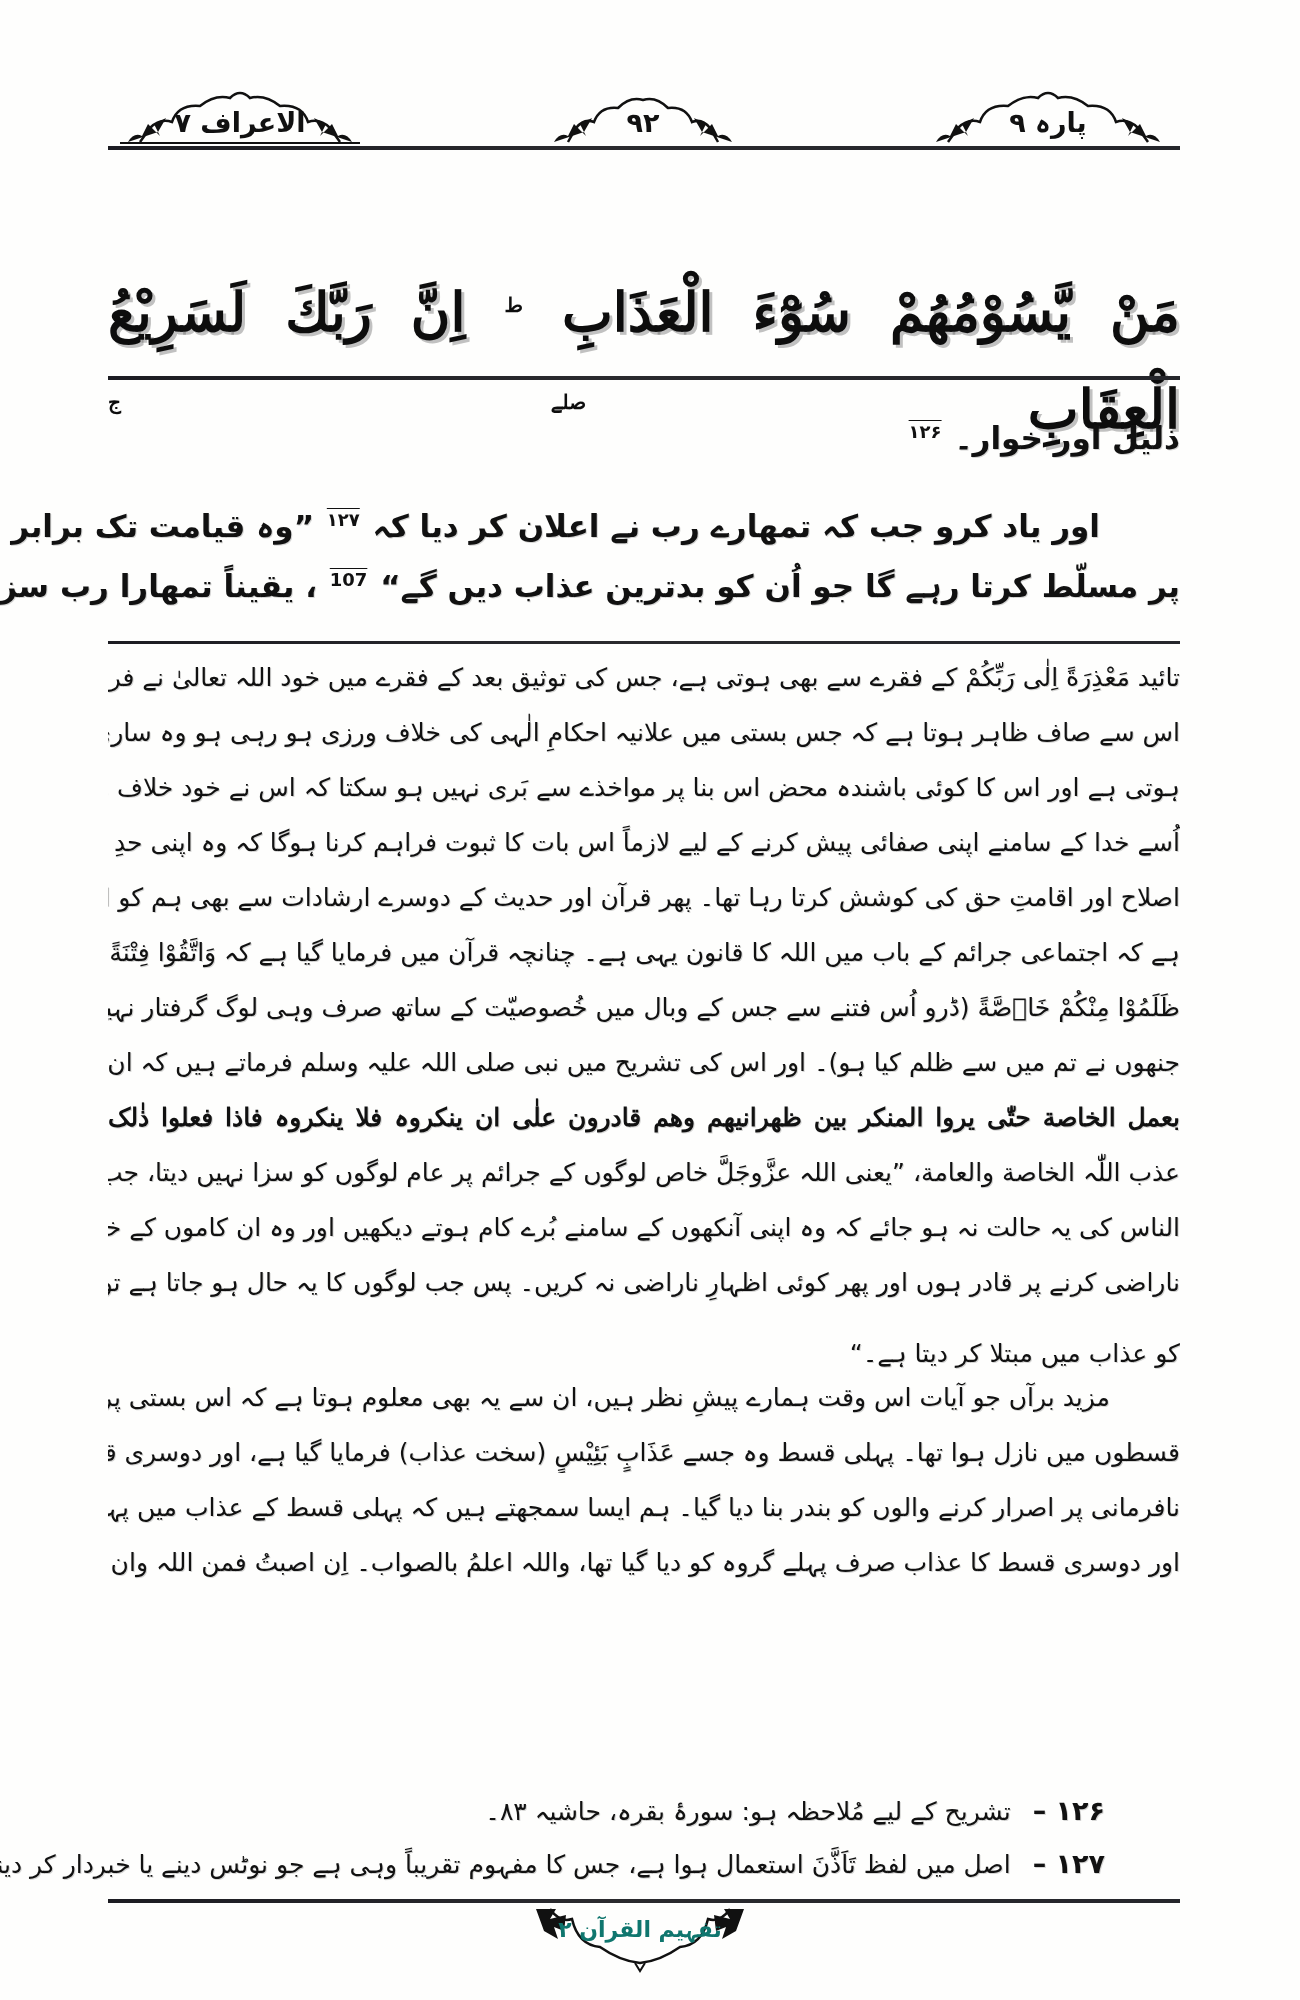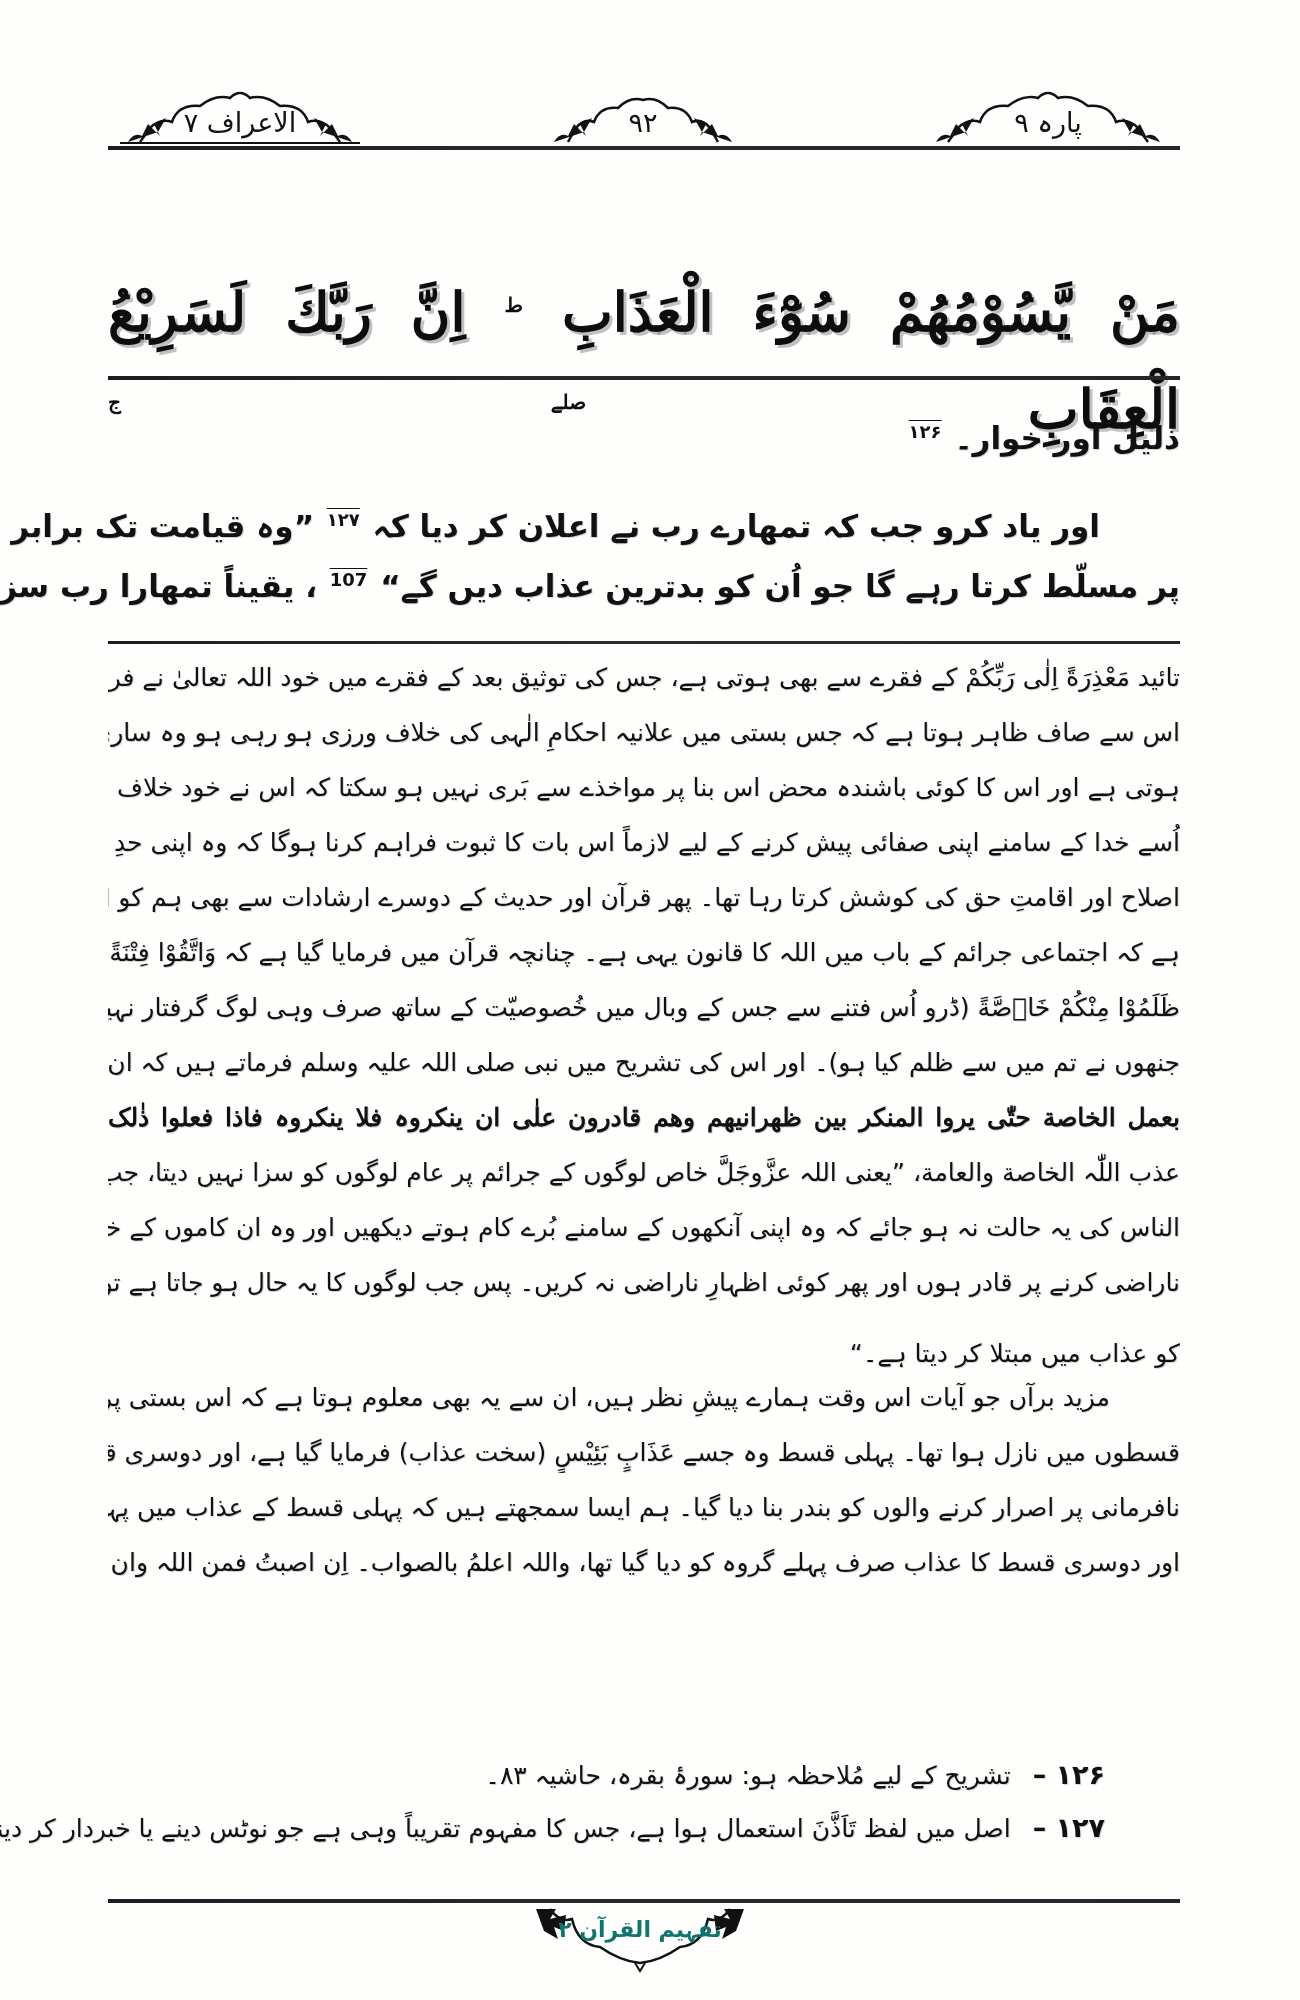--- a/index.html
+++ b/index.html
@@ -37,21 +37,21 @@
       align-items: flex-end;
       justify-content: center;
     }
     .ornament svg { position: absolute; left: 0; top: 0; }
     .ornament .label {
       position: relative;
       z-index: 2;
       direction: rtl;
       font-family: "DejaVu Sans", sans-serif;
       font-size: 27px;
-      font-weight: normal;
+      font-weight: bold;
       color: #111;
       padding-bottom: 6px;
     }
     .orn-left   { left: 12px;  width: 240px; }
     .orn-center { left: 440px; width: 190px; }
     .orn-right  { left: 820px; width: 240px; }
     .rule {
       position: absolute;
       left: 108px;
       width: 1072px;
@@ -141,21 +141,21 @@
       overflow: hidden;
     }
     .c-line.last { text-align-last: right; }
     .c-line.indent { right: 70px; }
     .arabic-inline {
       font-family: "DejaVu Serif", serif;
       font-weight: bold;
     }
 
     
-    .footnotes { top: 1750px; height: 140px; }
+    .footnotes { top: 1786px; height: 140px; }
     .fn-line {
       position: absolute;
       font-size: 25px;
       line-height: 40px;
       white-space: nowrap;
       text-align: right;
     }
     .fn-line .num {
       font-weight: bold;
       margin-left: 14px;

